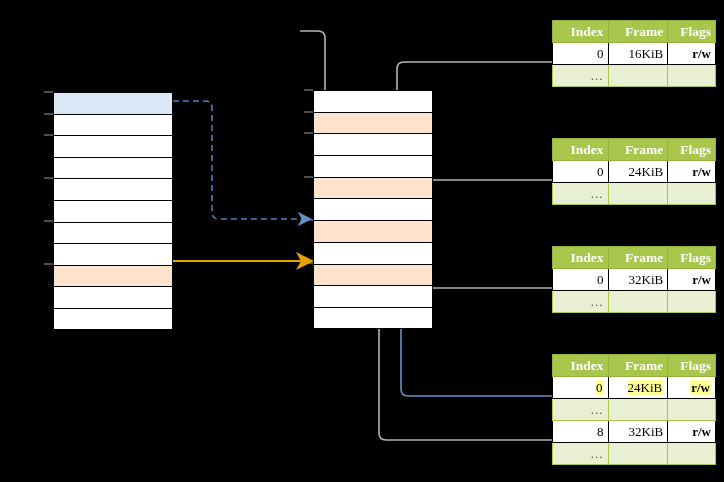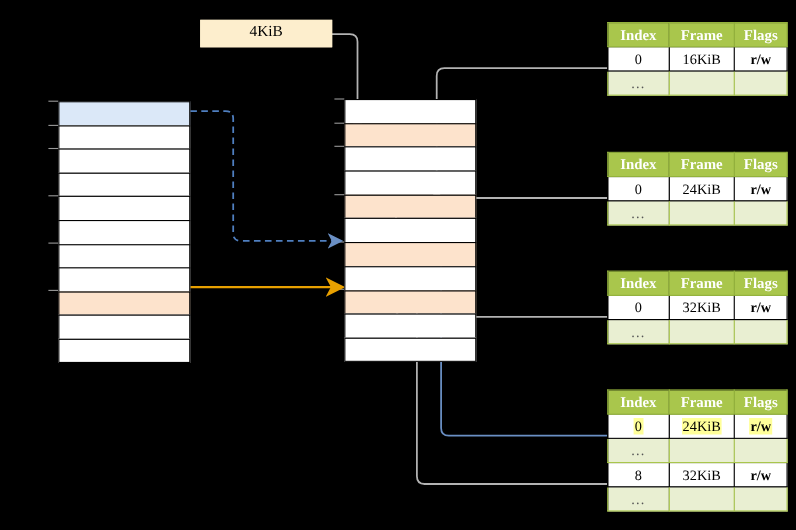--- a/index.html
+++ b/index.html
@@ -4,21 +4,21 @@
 <style>
   html,body{margin:0;padding:0;background:#000;}
   body{width:724px;height:482px;overflow:hidden;
        font-family:"Liberation Serif",serif;}
   #stage{position:relative;width:724px;height:482px;background:#000;}
   svg.layer{position:absolute;left:0;top:0;width:724px;height:482px;}
 
   .ptable{position:absolute;border-collapse:collapse;
           font-family:"Liberation Serif",serif;font-size:13px;color:#000;}
   .ptable td,.ptable th{border:1px solid #000;height:22px;padding:0 4px;
-          text-align:center;vertical-align:middle;box-sizing:border-box;}
+          text-align:right;vertical-align:middle;box-sizing:border-box;}
   .ptable th{background:#a9c64c;color:#ffffff;font-weight:bold;font-size:13.5px;
           border:1px solid #93b23c;}
   .ptable td{background:#ffffff;}
   .ptable tr.ellipsis td{background:#e9efd2;border:1px solid #a9c64c;color:#555;
           letter-spacing:1px;font-size:13px;}
   .c-index{width:56px;}
   .c-frame{width:60px;}
   .c-flags{width:48px;font-weight:bold;}
   .hl{background:#ffff99;padding:0 1px;}
 
@@ -107,21 +107,20 @@
       <div class="memrow" style="height: 21.7px;"></div>
       <div class="memrow orange" style="height: 21.7px;"></div>
       <div class="memrow" style="height: 21.7px;"></div>
       <div class="memrow orange" style="height: 21.7px;"></div>
       <div class="memrow" style="height: 21.7px;"></div>
       <div class="memrow orange" style="height: 21.7px;"></div>
       <div class="memrow" style="height: 21.7px;"></div>
       <div class="memrow" style="height: 21.7px;"></div>
     </div>
 
-  <div class="sizebox" style="left:182px;top:18px;width:118px;height:23px;">4KiB</div>
 
   <table class="ptable" style="left:552px;top:20px;width:164px;">
     <thead>
         <tr>
       <th class="c-index">Index</th>
       <th class="c-frame">Frame</th>
       <th class="c-flags">Flags</th>
     </tr>
       </thead>
     <tbody>

